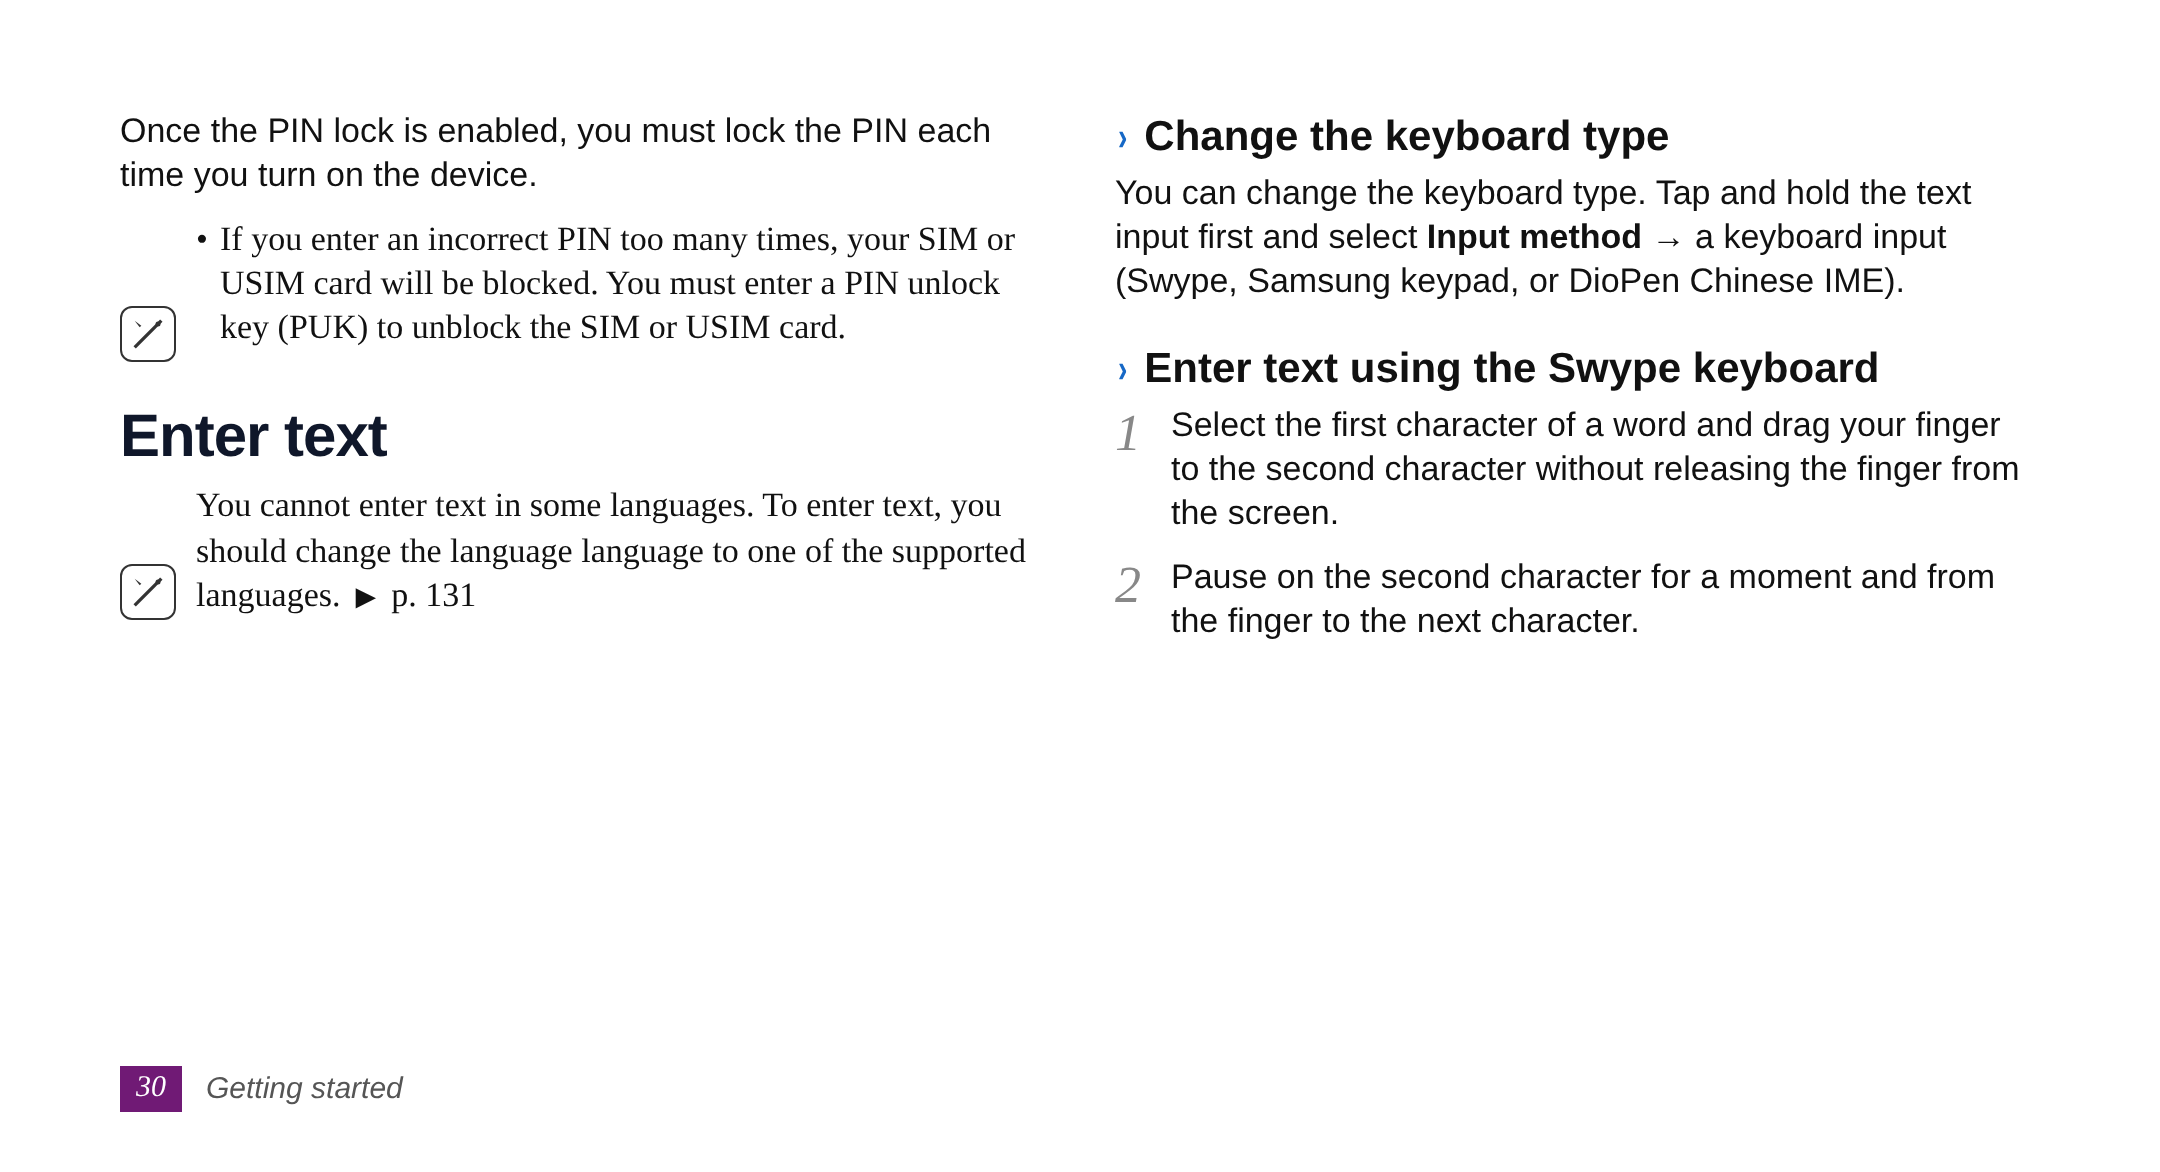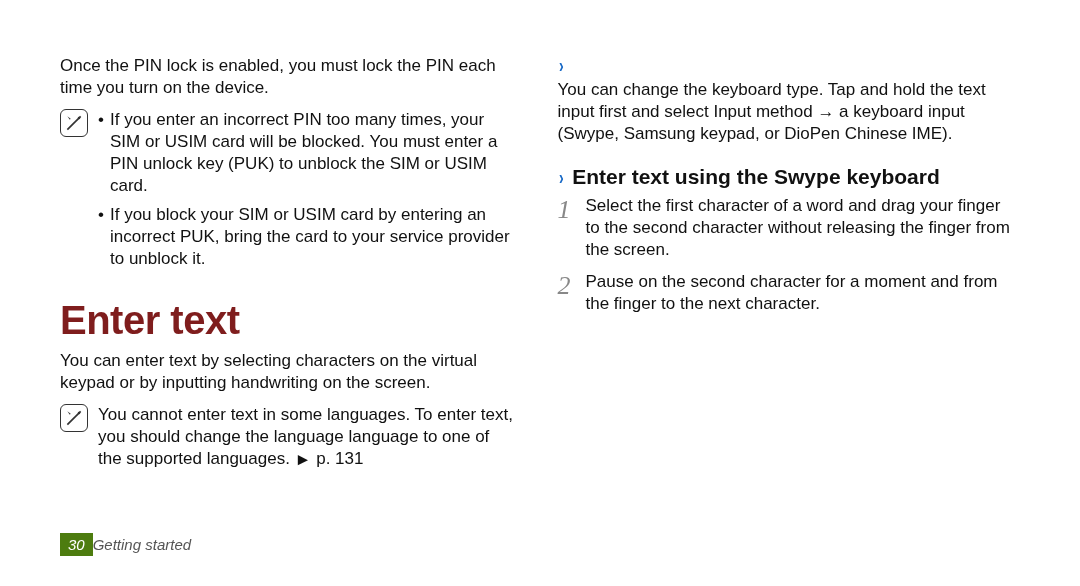--- a/index.html
+++ b/index.html
@@ -13,58 +13,59 @@
     padding: 55px 35px 45px 60px;
     font-size: 17px;
     line-height: 1.3;
     color: #111;
   }
   .col { flex: 1; padding-right: 30px; }
   .col + .col { padding-left: 10px; }
   .intro-para { margin-bottom: 10px; }
   .note-box {
     display: flex;
-    align-items: flex-start;
+    align-items: flex-end;
     margin-bottom: 18px;
+    font-family: Liberation Serif, serif;
   }
   .note-icon {
     border: 1px solid #333;
     border-radius: 6px;
     width: 28px;
     height: 28px;
     display: flex;
     align-items: center;
     justify-content: center;
     flex-shrink: 0;
     margin-right: 10px;
   }
   .note-icon svg { width: 20px; height: 20px; }
   .note-body { flex: 1; }
   .note-body ul { list-style: none; }
   .note-body li { position: relative; padding-left: 12px; margin-bottom: 6px; }
   .note-body li::before { content: "•"; position: absolute; left: 0; top: 0; }
   h1.section-title {
-    color: #7f1d1d;
-    font-size: 40px;
+    color: #0f172a;
+    font-size: 30px;
     font-weight: 600;
     margin-top: 18px;
     margin-bottom: 4px;
     letter-spacing: -0.5px;
   }
   h2.sub-heading {
     font-weight: 700;
     font-size: 21px;
     margin-bottom: 4px;
     display: flex;
     align-items: baseline;
     gap: 8px;
   }
   .sub-heading .chev { color: #1668c6; font-size: 20px; line-height: 1; transform: scaleX(0.7); display: inline-block; }
   .body-para { margin-bottom: 18px; }
-  .body-para .bold { font-weight: 400; }
+  .body-para .bold { font-weight: 700; }
   .num-list { list-style: none; }
   .num-item { display: flex; align-items: flex-start; margin-bottom: 10px; }
   .num-item .num {
     font-style: italic;
     font-family: Georgia, "Times New Roman", serif;
     font-size: 26px;
     color: #888;
     flex-shrink: 0;
     width: 28px;
     line-height: 1;
@@ -74,73 +75,72 @@
     position: absolute;
     left: 60px;
     bottom: 30px;
     display: flex;
     align-items: center;
     font-style: italic;
     font-size: 15px;
     color: #555;
   }
   .footer .pagenum {
-    background: #4d7c0f;
+    background: #701a75;
     color: #fff;
     padding: 2px 8px;
     font-style: italic;
-    margin-right: 0;
-    font-family: Liberation Sans, sans-serif;
+    margin-right: 12px;
+    font-family: Liberation Serif, serif;
   }
   .cross-ref-marker { display:inline-block; vertical-align: middle; }
 </style>
 </head>
 <body>
 
 <div class="col">
   <p class="intro-para">Once the PIN lock is enabled, you must lock the PIN each time you turn on the device.</p>
 
   <div class="note-box">
     <span class="note-icon">
       <svg viewBox="0 0 24 24" fill="none" stroke="#333" stroke-width="2">
         <line x1="4" y1="20" x2="20" y2="4"></line>
         <path d="M7 8 L4 4 L8 7 Z" fill="#333" stroke="none"></path>
         <circle cx="18" cy="6" r="1.5" fill="#333" stroke="none"></circle>
       </svg>
     </span>
     <div class="note-body">
       <ul>
         <li>If you enter an incorrect PIN too many times, your SIM or USIM card will be blocked. You must enter a PIN unlock key (PUK) to unblock the SIM or USIM card.</li>
-        <li>If you block your SIM or USIM card by entering an incorrect PUK, bring the card to your service provider to unblock it.</li>
       </ul>
     </div>
   </div>
 
   <h1 class="section-title">Enter text</h1>
-  <p class="intro-para">You can enter text by selecting characters on the virtual keypad or by inputting handwriting on the screen.</p>
 
   <div class="note-box">
     <span class="note-icon">
       <svg viewBox="0 0 24 24" fill="none" stroke="#333" stroke-width="2">
         <line x1="4" y1="20" x2="20" y2="4"></line>
         <path d="M7 8 L4 4 L8 7 Z" fill="#333" stroke="none"></path>
         <circle cx="18" cy="6" r="1.5" fill="#333" stroke="none"></circle>
       </svg>
     </span>
     <div class="note-body">
       <span>You cannot enter text in some languages. To enter text, you should change the language language to one of the supported languages. </span>
       <span class="cross-ref-marker">►</span>
       <span>p. 131</span>
     </div>
   </div>
 </div>
 
 <div class="col">
   <h2 class="sub-heading">
     <span class="chev">›</span>
+    <span>Change the keyboard type</span>
   </h2>
   <p class="body-para">
     <span>You can change the keyboard type. Tap and hold the text input first and select </span><span class="bold">Input method</span><span> → a keyboard input (Swype, Samsung keypad, or DioPen Chinese IME).</span>
   </p>
 
   <h2 class="sub-heading">
     <span class="chev">›</span>
     <span>Enter text using the Swype keyboard</span>
   </h2>
   <ol class="num-list">

